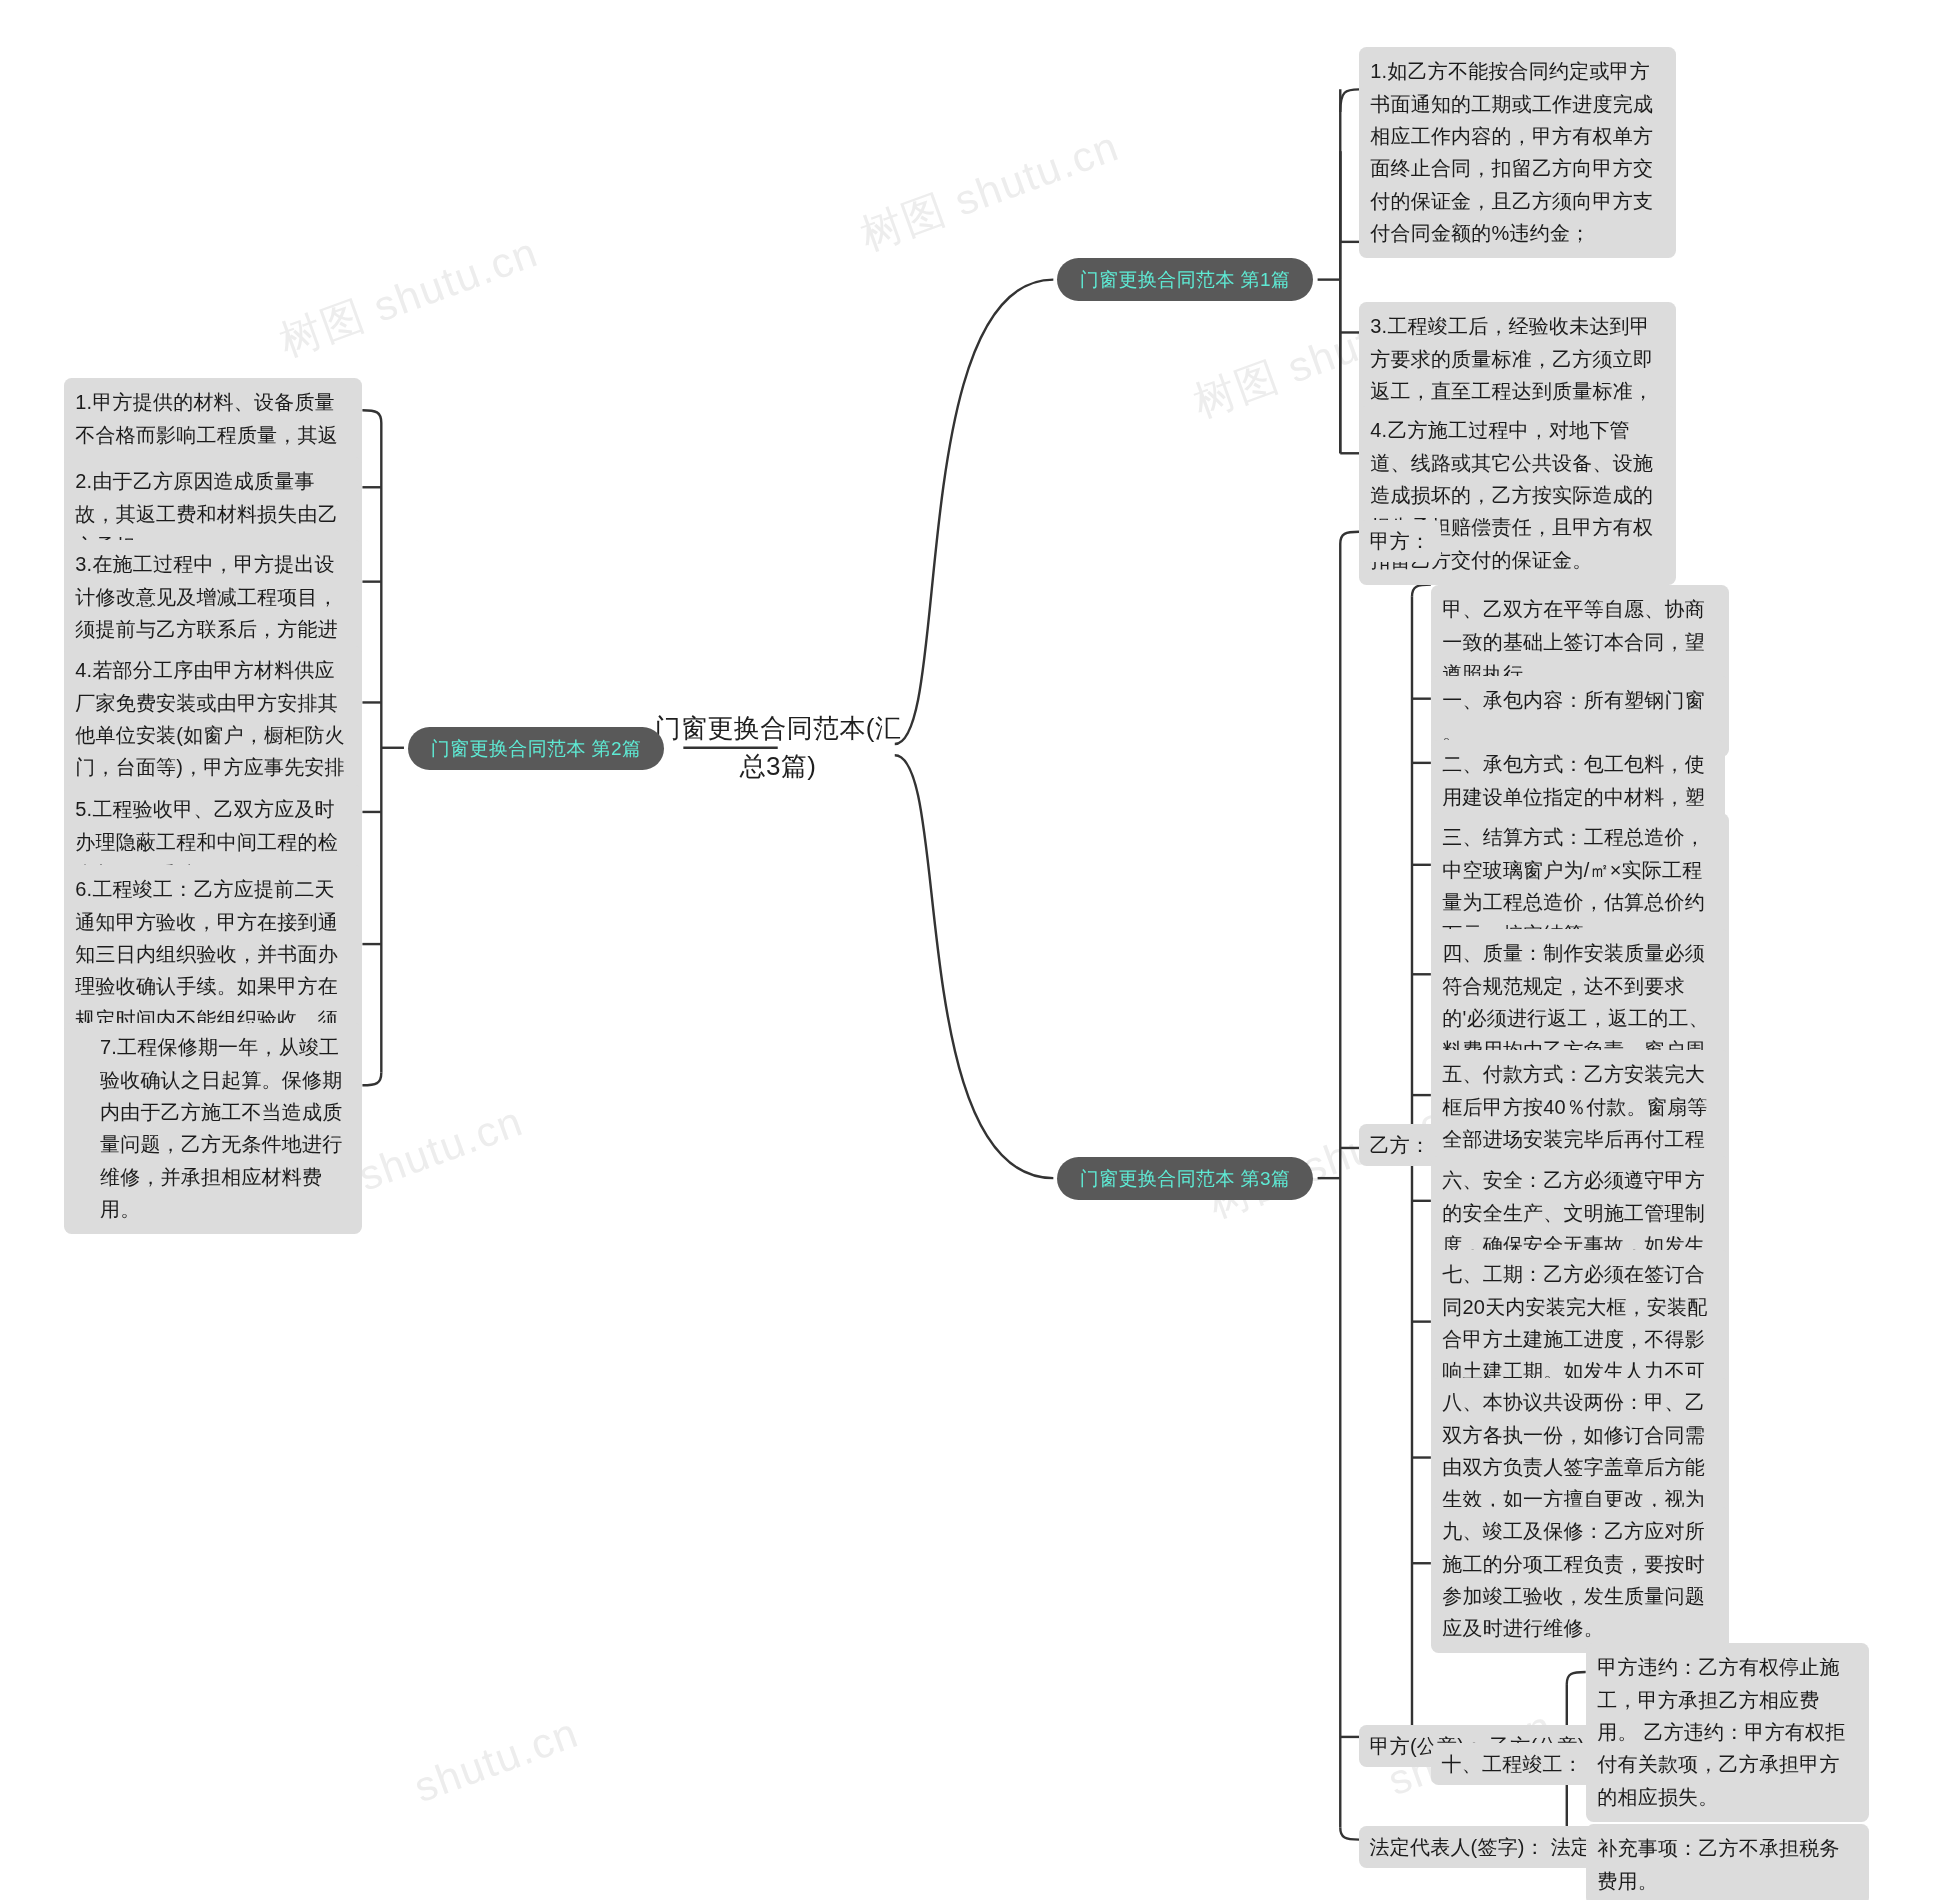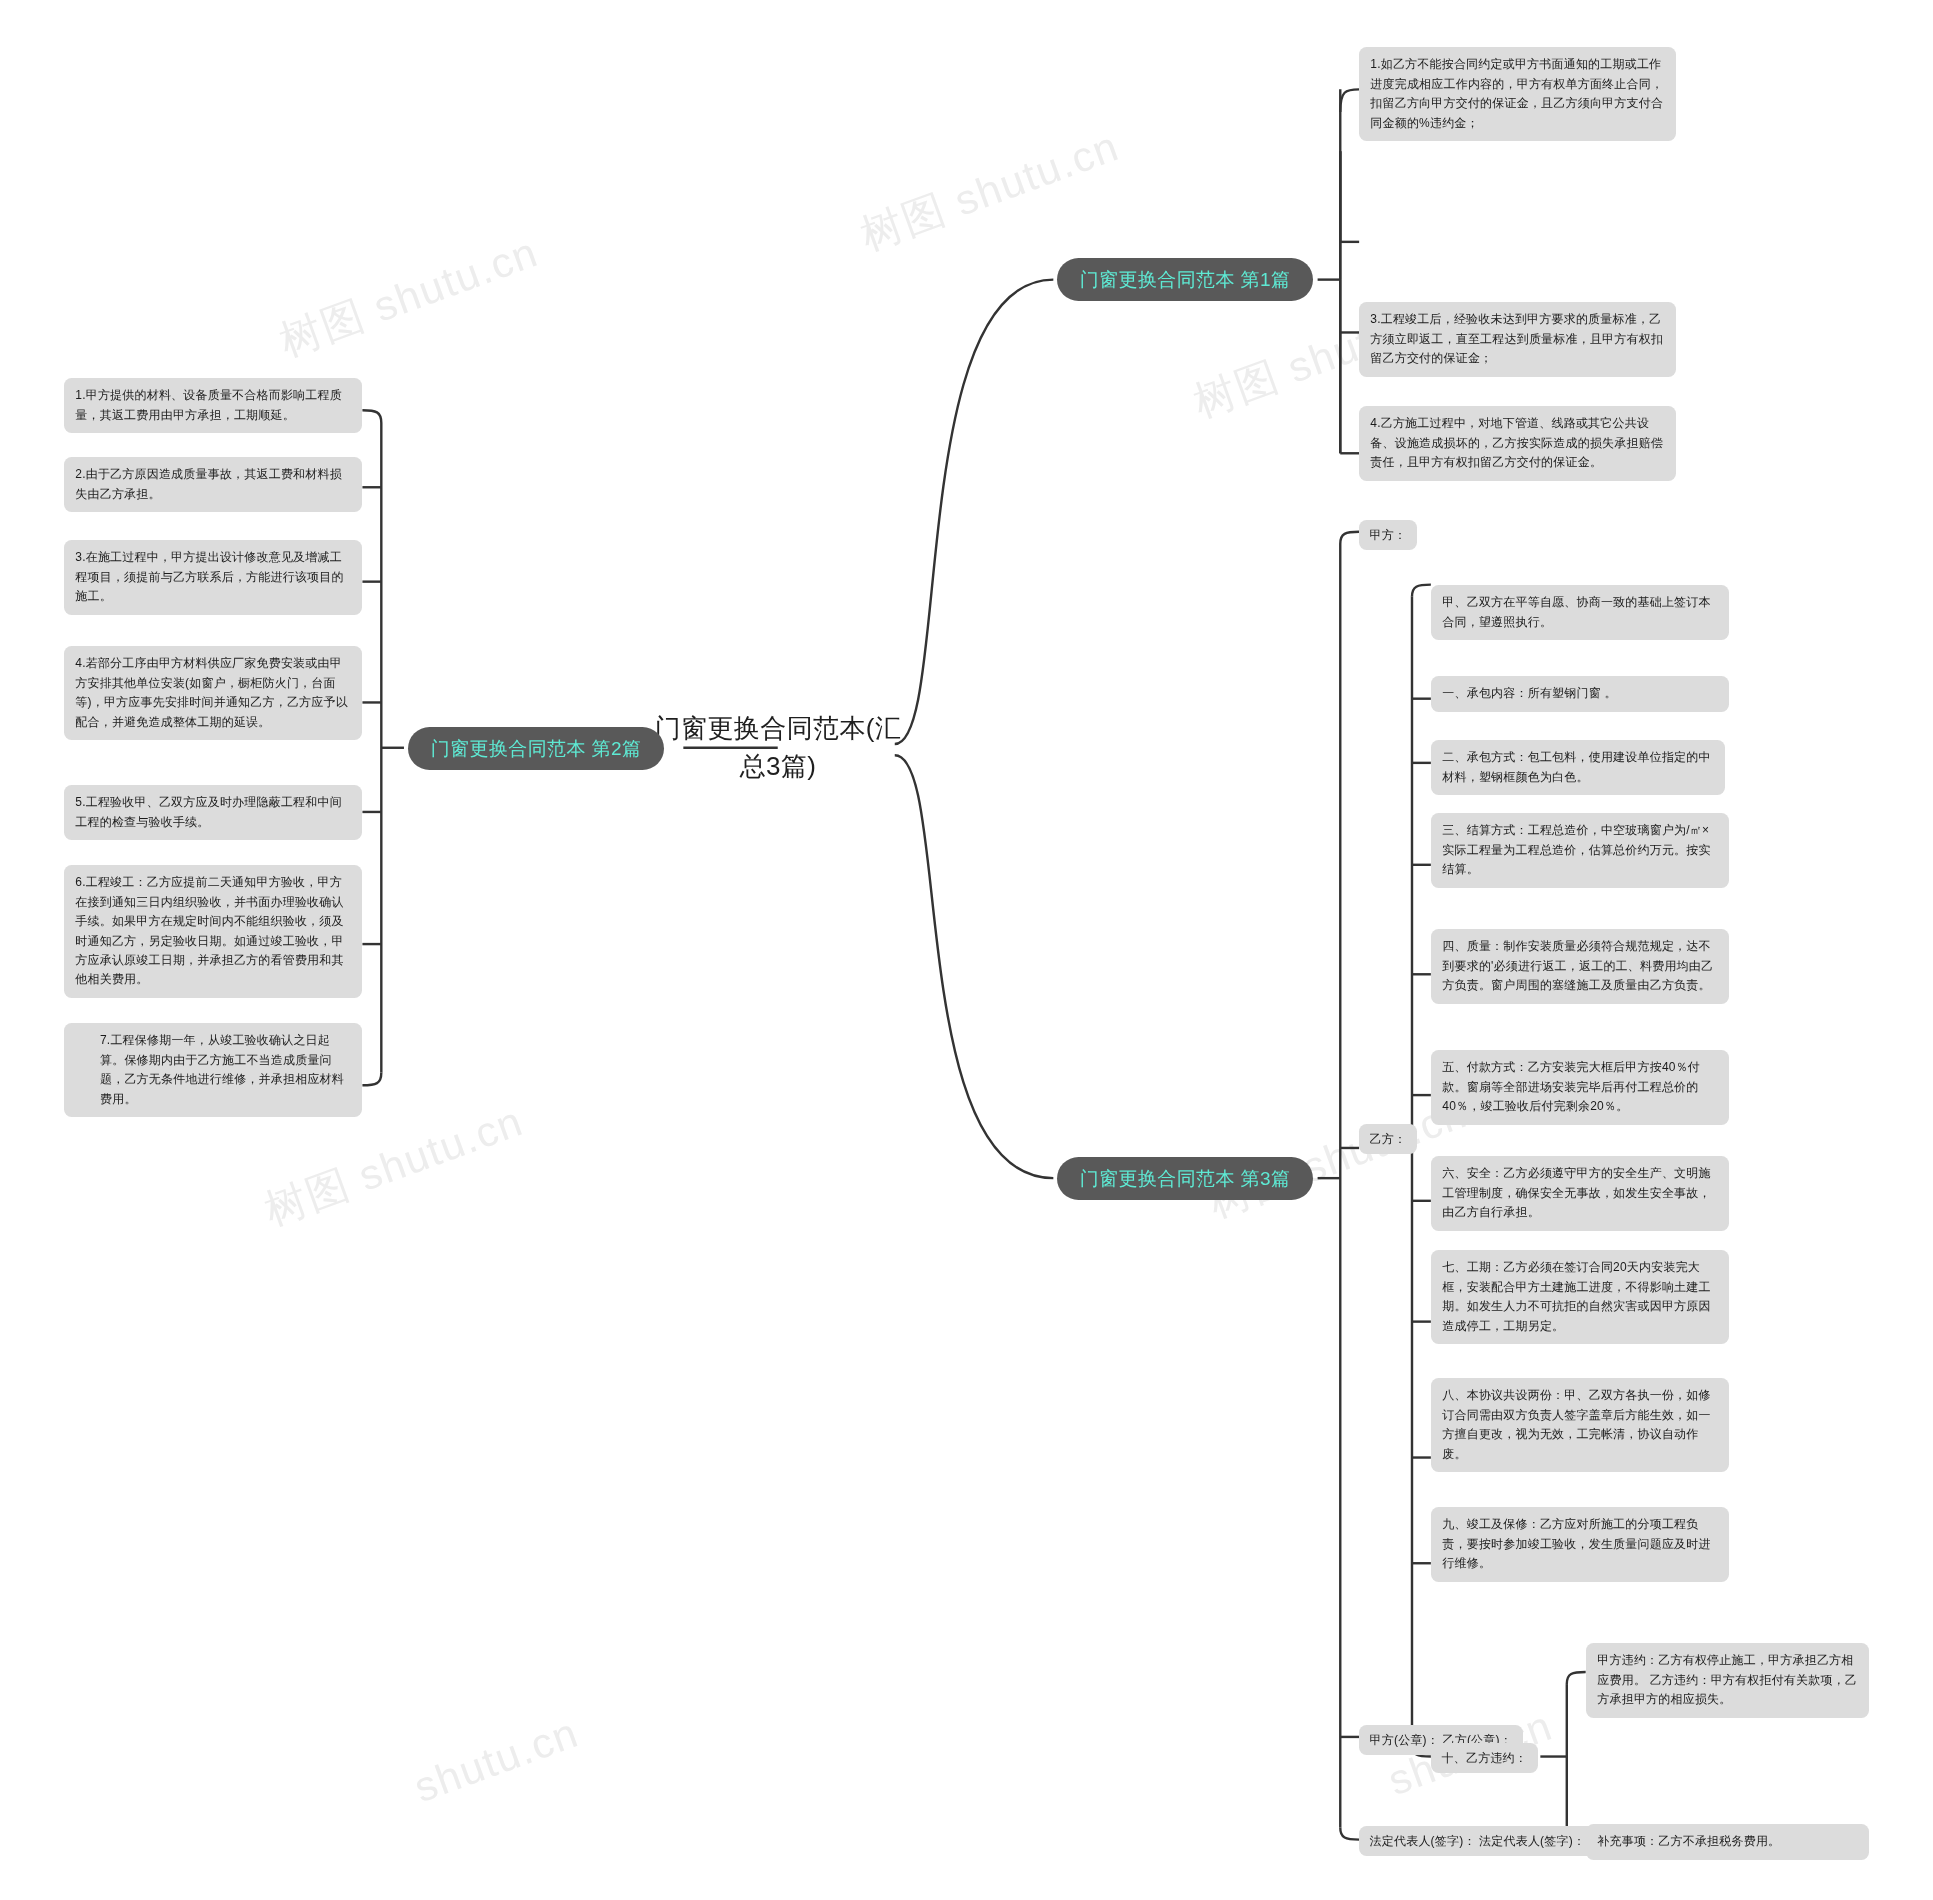--- a/index.html
+++ b/index.html
@@ -36,21 +36,21 @@
     pointer-events:none;
   }
   
   .node{
     position:absolute;
     z-index:2;
     box-sizing:border-box;
     background:#dcdcdc;
     border-radius:7.6px;
     color:#1b1b1b;
-    font-size:12px;
+    font-size:20px;
     line-height:1.62;
     padding:8.3px 11.3px;
     letter-spacing:0.2px;
   }
   .node.plain{
     padding:6px 10.6px;
     line-height:1.5;
   }
   .root{
     position:absolute;
@@ -177,19 +177,19 @@
   <div class="node" style="left:1431px;top:585px;width:298px;">甲、乙双方在平等自愿、协商一致的基础上签订本合同，望遵照执行。</div>
   <div class="node" style="left:1431px;top:676px;width:298px;">一、承包内容：所有塑钢门窗 。</div>
   <div class="node" style="left:1431px;top:740px;width:294px;">二、承包方式：包工包料，使用建设单位指定的中材料，塑钢框颜色为白色。</div>
   <div class="node" style="left:1431px;top:813px;width:298px;">三、结算方式：工程总造价，中空玻璃窗户为/㎡×实际工程量为工程总造价，估算总价约万元。按实结算。</div>
   <div class="node" style="left:1431px;top:929px;width:298px;">四、质量：制作安装质量必须符合规范规定，达不到要求的'必须进行返工，返工的工、料费用均由乙方负责。窗户周围的塞缝施工及质量由乙方负责。</div>
   <div class="node" style="left:1431px;top:1050px;width:298px;">五、付款方式：乙方安装完大框后甲方按40％付款。窗扇等全部进场安装完毕后再付工程总价的40％，竣工验收后付完剩余20％。</div>
   <div class="node" style="left:1431px;top:1156px;width:298px;">六、安全：乙方必须遵守甲方的安全生产、文明施工管理制度，确保安全无事故，如发生安全事故，由乙方自行承担。</div>
   <div class="node" style="left:1431px;top:1250px;width:298px;">七、工期：乙方必须在签订合同20天内安装完大框，安装配合甲方土建施工进度，不得影响土建工期。如发生人力不可抗拒的自然灾害或因甲方原因造成停工，工期另定。</div>
   <div class="node" style="left:1431px;top:1378px;width:298px;">八、本协议共设两份：甲、乙双方各执一份，如修订合同需由双方负责人签字盖章后方能生效，如一方擅自更改，视为无效，工完帐清，协议自动作废。</div>
   <div class="node" style="left:1431px;top:1507px;width:298px;">九、竣工及保修：乙方应对所施工的分项工程负责，要按时参加竣工验收，发生质量问题应及时进行维修。</div>
-  <div class="node plain" style="left:1431px;top:1743px;">十、乙方违约：</div>
+  <div class="node plain" style="left:1431px;top:1743px;">十、工程竣工：</div>
 
   <div class="node" style="left:1586px;top:1643px;width:283px;">甲方违约：乙方有权停止施工，甲方承担乙方相应费用。 乙方违约：甲方有权拒付有关款项，乙方承担甲方的相应损失。</div>
   <div class="node" style="left:1586px;top:1824px;width:283px;">补充事项：乙方不承担税务费用。</div>
 
 </div>
 
 
 </body></html>

